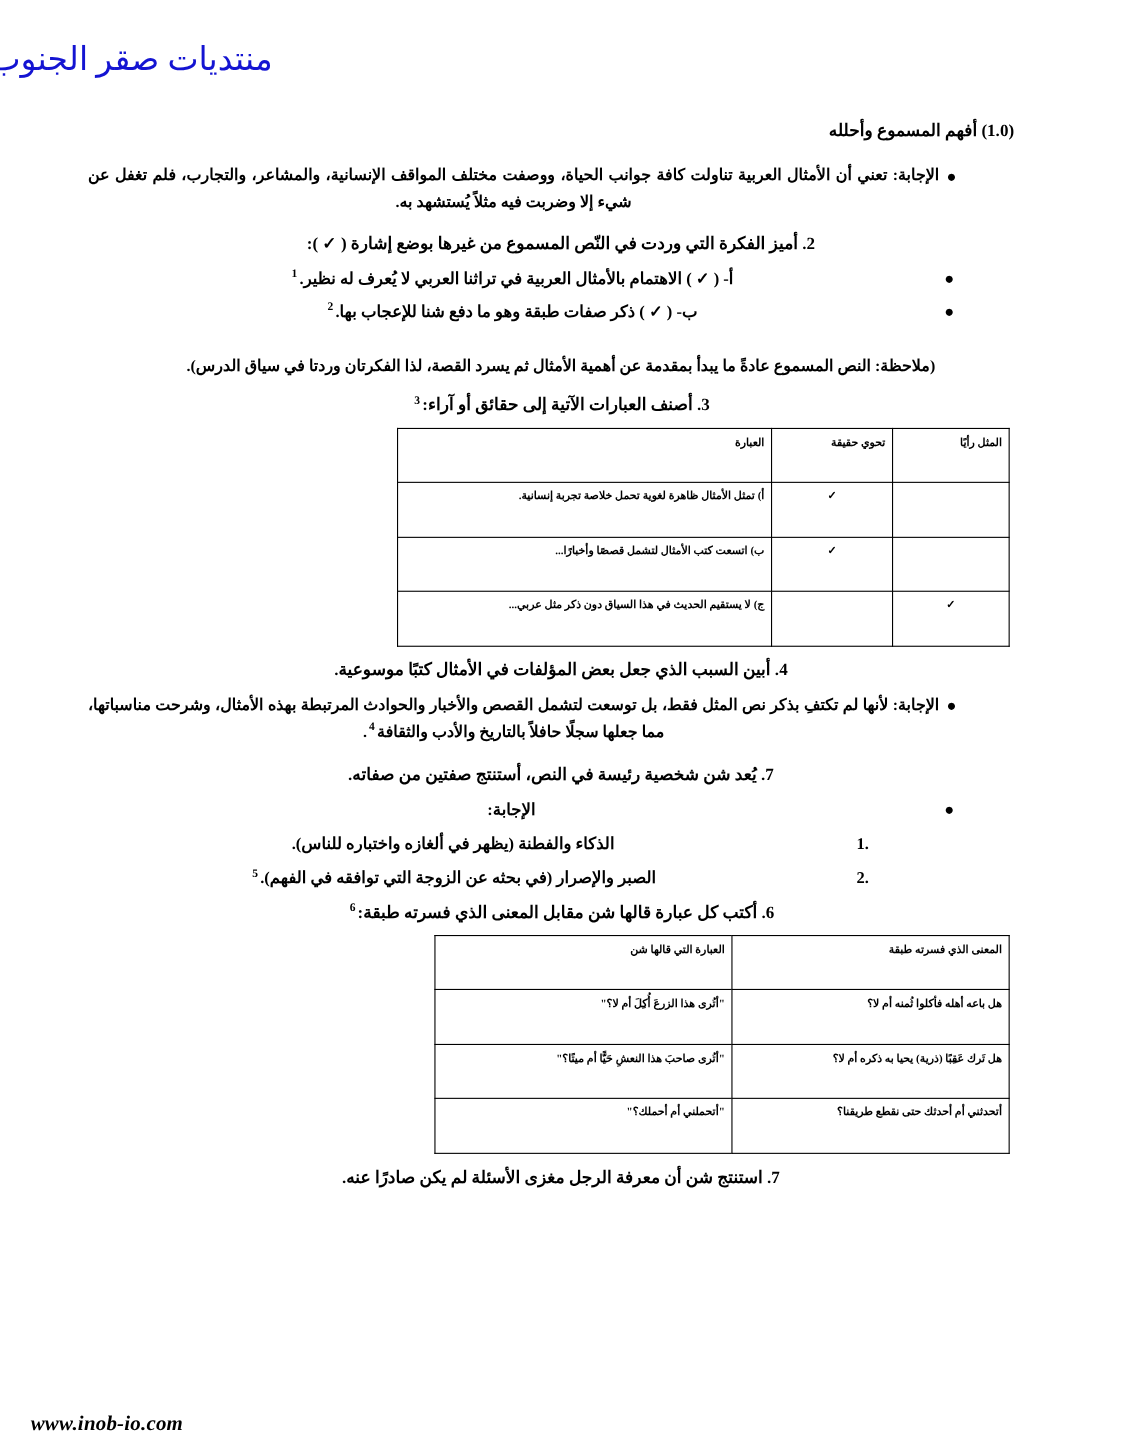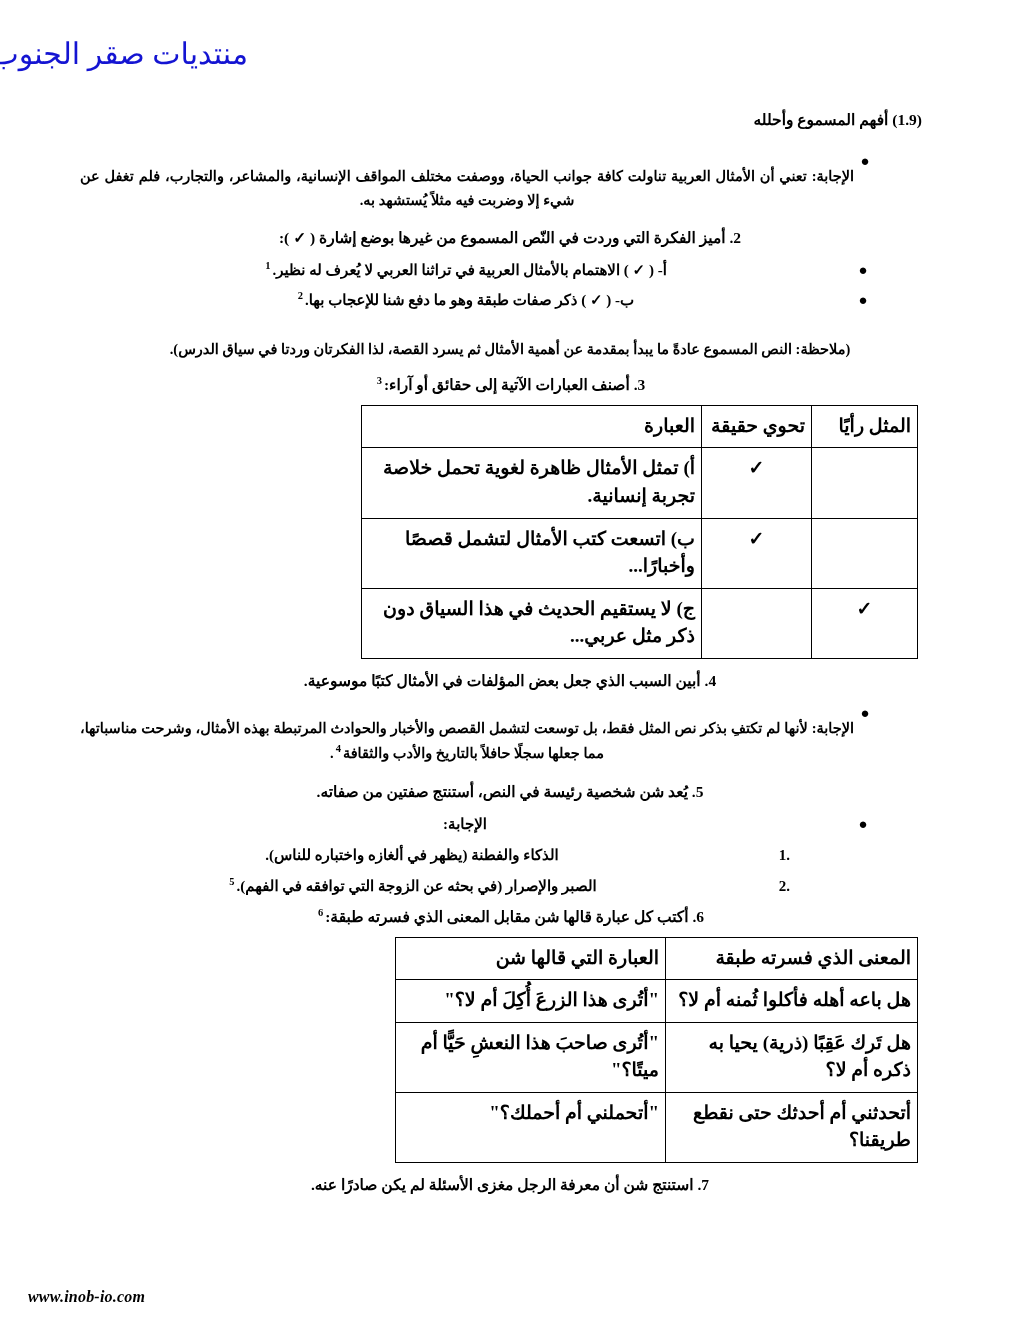--- a/index.html
+++ b/index.html
@@ -85,21 +85,20 @@
     text-align: center;
     font-weight: bold;
   }
   .answer-bullet .btext {
     flex: 1 1 auto;
     font-size: 14.5px;
     font-weight: bold;
     line-height: 1.62;
     text-align: justify;
     text-align-last: center;
-    margin-top: 16px;
   }
 
   .sub-bullet {
     display: flex;
     flex-direction: row;
     align-items: flex-start;
     margin: 6px 0 6px 0;
     padding-right: 64px;
   }
   .sub-bullet .dot {
@@ -160,22 +159,22 @@
 
   
   table.doc-table {
     border-collapse: collapse;
     direction: rtl;
     font-weight: bold;
     table-layout: fixed;
   }
   table.doc-table td, table.doc-table th {
     border: 1px solid #000000;
-    padding: 6px 6px 8px 6px;
-    font-size: 19px;
+    padding: 6px 6px 28px 6px;
+    font-size: 10px;
     font-weight: bold;
     vertical-align: top;
     line-height: 1.45;
     height: 38px;
     box-sizing: border-box;
   }
   table.doc-table th {
     text-align: right;
   }
 
@@ -214,39 +213,39 @@
   table.table-two col.c-meaning { width: 252px; }
   table.table-two td, table.table-two th { text-align: right; }
 
   
   .footer-mark {
     position: absolute;
     left: 28px;
     bottom: 14px;
     direction: ltr;
     font-family: "Liberation Serif", "DejaVu Serif", serif;
-    font-size: 16px;
+    font-size: 19px;
     font-weight: bold;
     font-style: italic;
     color: #000000;
     letter-spacing: 0.2px;
   }
 </style>
 </head>
 <body>
 
 <div class="page">
 
   <div class="site-header">
     <span class="site-header-title">منتديات صقر الجنوب</span>
   </div>
 
   <div class="content">
 
-    <p class="q-title">(1.9) أفهم المسموع وأحلله</p>
+    <p class="q-title">(1.0) أفهم المسموع وأحلله</p>
 
 
     <div class="answer-bullet">
       <span class="dot">●</span>
       <span class="btext">الإجابة: تعني أن الأمثال العربية تناولت كافة جوانب الحياة، ووصفت مختلف المواقف الإنسانية، والمشاعر، والتجارب، فلم تغفل عن شيء إلا وضربت فيه مثلاً يُستشهد به.</span>
     </div>
 
     <p class="q-item">2. أميز الفكرة التي وردت في النّص المسموع من غيرها بوضع إشارة ( ✓ ):</p>
 
     <div class="sub-bullet">
@@ -305,21 +304,21 @@
 
     <p class="q-item">4. أبين السبب الذي جعل بعض المؤلفات في الأمثال كتبًا موسوعية.</p>
 
     <div class="answer-bullet">
       <span class="dot">●</span>
       <span class="btext">
         <span>الإجابة: لأنها لم تكتفِ بذكر نص المثل فقط، بل توسعت لتشمل القصص والأخبار والحوادث المرتبطة بهذه الأمثال، وشرحت مناسباتها، مما جعلها سجلًا حافلاً بالتاريخ والأدب والثقافة</span><sup class="fn">4</sup>.
       </span>
     </div>
 
-    <p class="q-item">5. يُعد شن شخصية رئيسة في النص، أستنتج صفتين من صفاته.</p>
+    <p class="q-item">7. يُعد شن شخصية رئيسة في النص، أستنتج صفتين من صفاته.</p>
 
     <div class="sub-bullet">
       <span class="dot">●</span>
       <span class="btext" style="">الإجابة:</span>
     </div>
 
     <div class="num-sub">
       <span class="marker">1.</span>
       <span class="ntext">الذكاء والفطنة (يظهر في ألغازه واختباره للناس).</span>
     </div>

